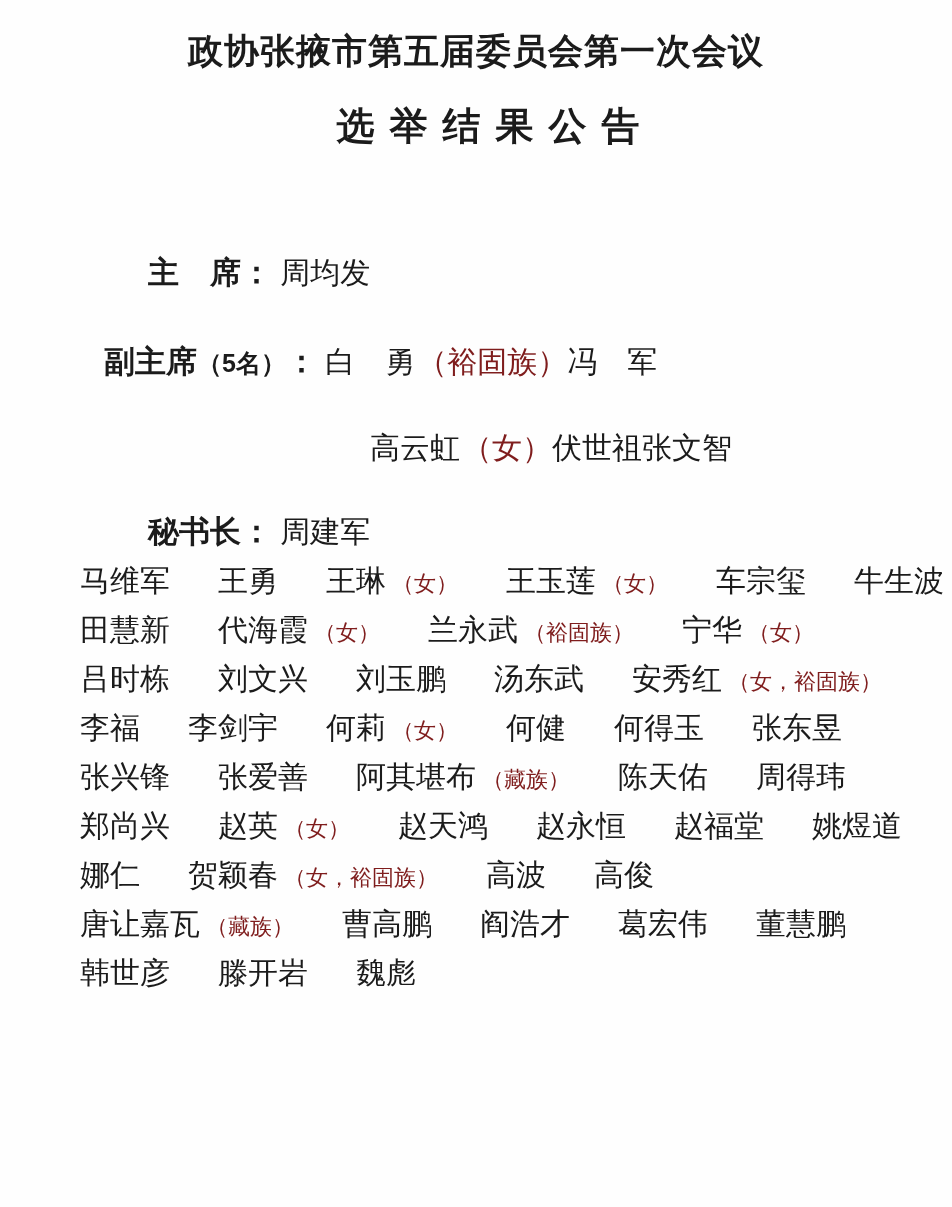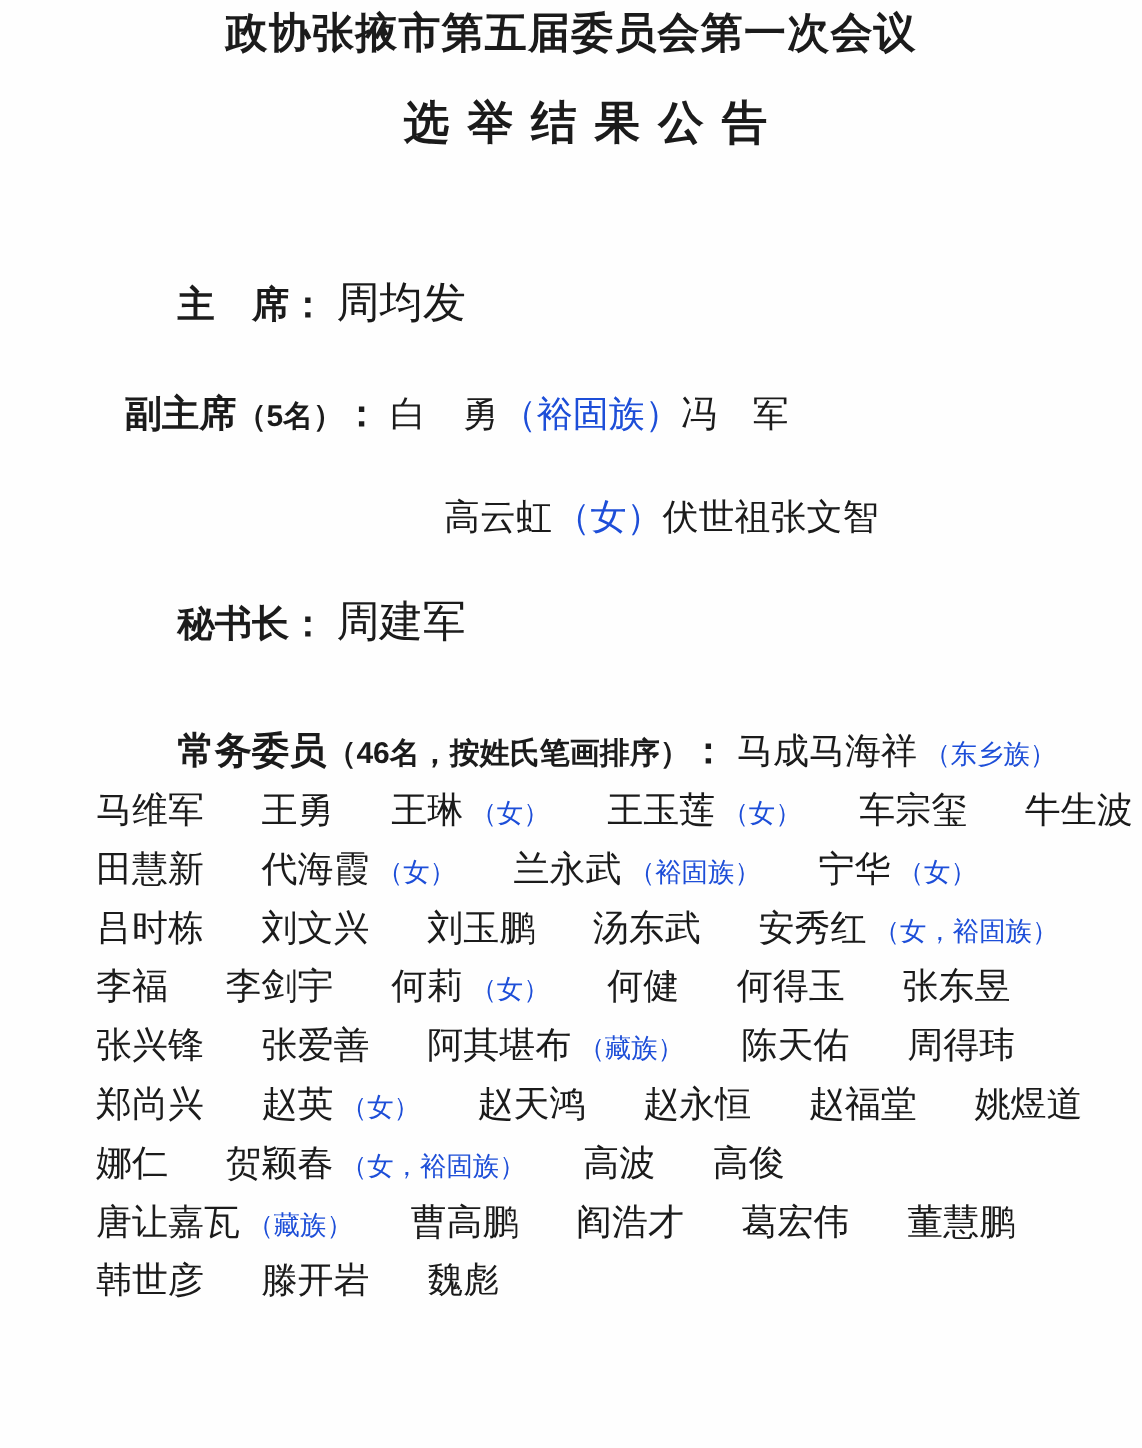--- a/index.html
+++ b/index.html
@@ -7,51 +7,51 @@
     position: relative;
     width: 952px;
     height: 1207px;
     margin: 0 auto;
     background: #fefefe;
     color: #1b1b1b;
     font-family: "Liberation Sans", "DejaVu Sans", sans-serif;
     overflow: hidden;
   }
   .title1 {
-    padding-top: 4px;
+    padding-top: 28px;
     text-align: center;
     font-size: 35px;
     font-weight: 700;
     letter-spacing: 1px;
   }
   .title2 {
     margin-top: 26px;
     text-align: center;
     font-size: 38px;
     font-weight: 700;
     letter-spacing: 15px;
     text-indent: 15px;
     padding-left: 24px;
   }
   .line { font-size: 30px; white-space: nowrap; }
   .label { font-weight: 700; font-size: 31px; }
   .count-note { font-weight: 700; font-size: 25px; }
   .colon { font-weight: 700; font-size: 31px; }
-  .plain-name { font-size: 36px; }
+  .plain-name { font-size: 30px; }
 
   .line-chairman   { margin-top: 100px; margin-left: 148px; }
   .line-vice       { margin-top: 47px;  margin-left: 104px; }
   .line-vice2      { margin-top: 45px;  margin-left: 370px; }
   .line-secretary  { margin-top: 42px;  margin-left: 148px; }
   .line-standing   { margin-top: 62px;  margin-left: 148px; }
 
   .members { display: inline-flex; align-items: baseline; }
   .member  { display: inline-flex; align-items: baseline; }
   .member-name { font-size: 30px; }
-  .member-anno { font-size: 22px; margin-left: 6px; color: #1d4ed8; }
+  .member-anno { font-size: 22px; margin-left: 6px; color: #7f1d1d; }
   .full-anno .member-anno { font-size: 30px; margin-left: 2px; }
 
   .rows { margin: 6px 70px 0 80px; }
   .member-row {
     display: flex;
     align-items: baseline;
     gap: 48px;
     margin-top: 8px;
     white-space: nowrap;
   }
@@ -95,32 +95,20 @@
           <span class="member-name">张文智</span>
         </span>
       </span>
   </div>
 
   <div class="line line-secretary">
     <span class="label">秘书长</span><span class="colon">：</span>
     <span class="plain-name">周建军</span>
   </div>
 
-  <div class="line line-standing">
-    <span class="label">常务委员</span><span class="count-note">（46名，按姓氏笔画排序）</span><span class="colon">：</span>
-    <span class="members">
-        <span class="member">
-          <span class="member-name">马成</span>
-        </span>
-        <span class="member">
-          <span class="member-name">马海祥</span>
-          <span class="member-anno">（东乡族）</span>
-        </span>
-      </span>
-  </div>
 
   <div class="rows">
       <div class="member-row">
         <span class="member">
           <span class="member-name">马维军</span>
         </span>
         <span class="member">
           <span class="member-name">王勇</span>
         </span>
         <span class="member">

